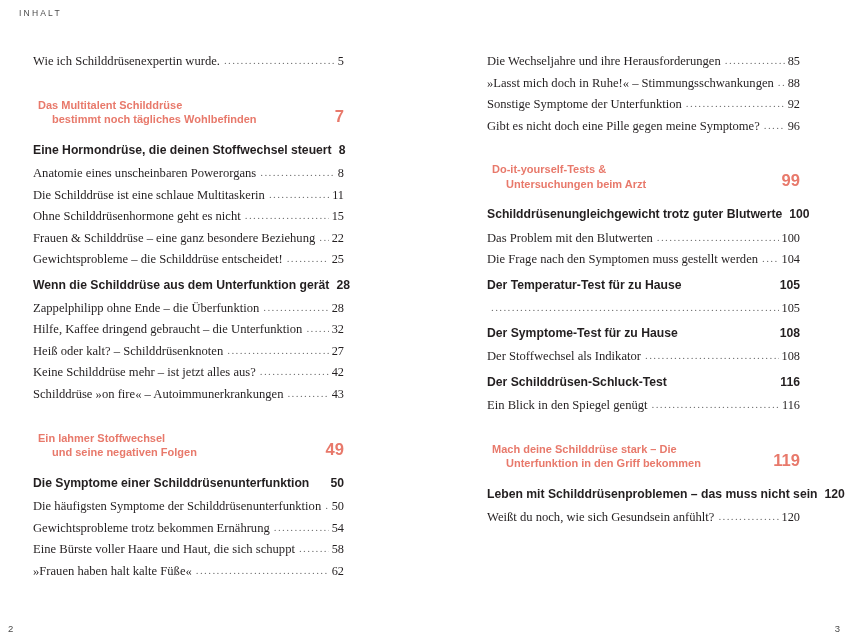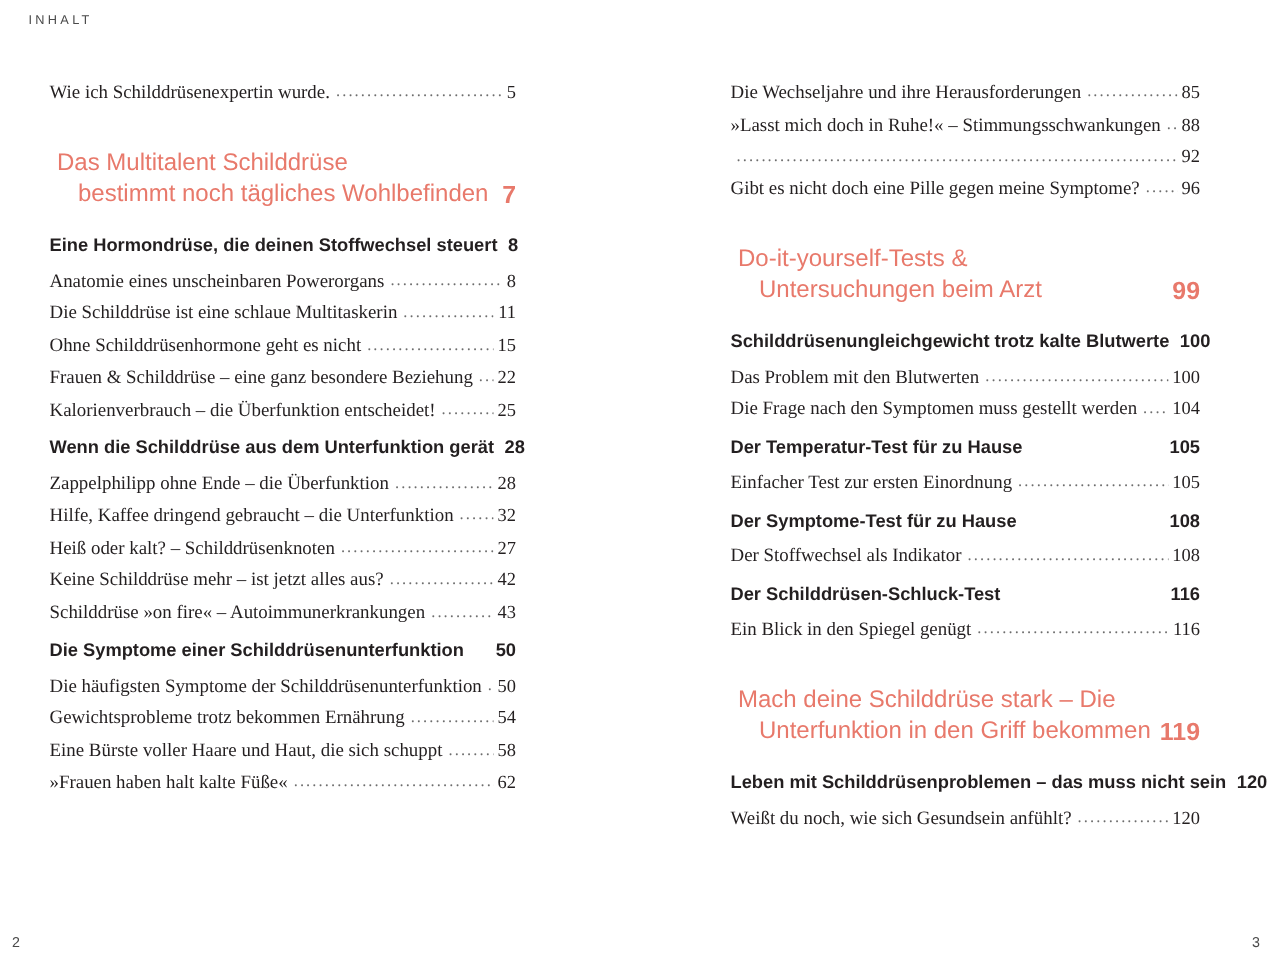--- a/index.html
+++ b/index.html
@@ -88,42 +88,43 @@
 
   
   .lvl-bold {
     font-family: "Liberation Sans", sans-serif;
     font-weight: bold;
     font-size: 12.2px;
     color: #231f20;
     line-height: 1.5;
     margin-top: 6px;
     margin-bottom: 5px;
+    align-items: center;
   }
   .lvl-bold .dots {
     visibility: hidden;
   }
   .lvl-bold .page-no {
     font-family: "Liberation Sans", sans-serif;
     font-weight: bold;
     font-size: 12.2px;
   }
 
   
   .part {
     margin-top: 26px;
     margin-bottom: 14px;
     display: flex;
     align-items: flex-end;
     width: 100%;
   }
   .part .part-title {
     font-family: "Liberation Sans", sans-serif;
-    font-weight: normal;
-    font-size: 16px;
+    font-weight: bold;
+    font-size: 11px;
     line-height: 1.33;
     color: #e8796b;
     flex: 1 1 auto;
     padding-left: 5px;
   }
   .part .part-title .l2 {
     display: block;
     padding-left: 14px;
   }
   .part .part-page {
@@ -182,21 +183,21 @@
           <span class="label">Ohne Schilddrüsenhormone geht es nicht</span>
           <span class="dots">....................................................................................................</span>
           <span class="page-no">15</span>
         </div>
         <div class="entry lvl-plain">
           <span class="label">Frauen &amp; Schilddrüse – eine ganz besondere Beziehung</span>
           <span class="dots">....................................................................................................</span>
           <span class="page-no">22</span>
         </div>
         <div class="entry lvl-plain">
-          <span class="label">Kalorienverbrauch – die Überfunktion entscheidet!</span>
+          <span class="label">Gewichtsprobleme – die Schilddrüse entscheidet!</span>
           <span class="dots">....................................................................................................</span>
           <span class="page-no">25</span>
         </div>
         <div class="entry lvl-bold">
           <span class="label">Wenn die Schilddrüse aus dem Unterfunktion gerät</span>
           <span class="dots">....................................................................................................</span>
           <span class="page-no">28</span>
         </div>
         <div class="entry lvl-plain">
           <span class="label">Zappelphilipp ohne Ende – die Überfunktion</span>
@@ -215,20 +216,24 @@
         </div>
         <div class="entry lvl-plain">
           <span class="label">Keine Schilddrüse mehr – ist jetzt alles aus?</span>
           <span class="dots">....................................................................................................</span>
           <span class="page-no">42</span>
         </div>
         <div class="entry lvl-plain">
           <span class="label">Schilddrüse »on fire« – Autoimmunerkrankungen</span>
           <span class="dots">....................................................................................................</span>
           <span class="page-no">43</span>
+        </div>
+        <div class="part">
+          <div class="part-title"><span>Ein lahmer Stoffwechsel</span><span class="l2">und seine negativen Folgen</span></div>
+          <div class="part-page">49</div>
         </div>
         <div class="entry lvl-bold">
           <span class="label">Die Symptome einer Schilddrüsenunterfunktion</span>
           <span class="dots">....................................................................................................</span>
           <span class="page-no">50</span>
         </div>
         <div class="entry lvl-plain">
           <span class="label">Die häufigsten Symptome der Schilddrüsenunterfunktion</span>
           <span class="dots">....................................................................................................</span>
           <span class="page-no">50</span>
@@ -254,54 +259,54 @@
           <span class="label">Die Wechseljahre und ihre Herausforderungen</span>
           <span class="dots">....................................................................................................</span>
           <span class="page-no">85</span>
         </div>
         <div class="entry lvl-plain">
           <span class="label">»Lasst mich doch in Ruhe!« – Stimmungsschwankungen</span>
           <span class="dots">....................................................................................................</span>
           <span class="page-no">88</span>
         </div>
         <div class="entry lvl-plain">
+          <span class="label">Sonstige Symptome der Unterfunktion</span>
           <span class="dots">....................................................................................................</span>
           <span class="page-no">92</span>
         </div>
         <div class="entry lvl-plain">
           <span class="label">Gibt es nicht doch eine Pille gegen meine Symptome?</span>
           <span class="dots">....................................................................................................</span>
           <span class="page-no">96</span>
         </div>
         <div class="part">
           <div class="part-title"><span>Do-it-yourself-Tests &amp;</span><span class="l2">Untersuchungen beim Arzt</span></div>
           <div class="part-page">99</div>
         </div>
         <div class="entry lvl-bold">
-          <span class="label">Schilddrüsenungleichgewicht trotz kalte Blutwerte</span>
+          <span class="label">Schilddrüsenungleichgewicht trotz guter Blutwerte</span>
           <span class="dots">....................................................................................................</span>
           <span class="page-no">100</span>
         </div>
         <div class="entry lvl-plain">
           <span class="label">Das Problem mit den Blutwerten</span>
           <span class="dots">....................................................................................................</span>
           <span class="page-no">100</span>
         </div>
         <div class="entry lvl-plain">
           <span class="label">Die Frage nach den Symptomen muss gestellt werden</span>
           <span class="dots">....................................................................................................</span>
           <span class="page-no">104</span>
         </div>
         <div class="entry lvl-bold">
           <span class="label">Der Temperatur-Test für zu Hause</span>
           <span class="dots">....................................................................................................</span>
           <span class="page-no">105</span>
         </div>
         <div class="entry lvl-plain">
-          <span class="label">Einfacher Test zur ersten Einordnung</span>
           <span class="dots">....................................................................................................</span>
           <span class="page-no">105</span>
         </div>
         <div class="entry lvl-bold">
           <span class="label">Der Symptome-Test für zu Hause</span>
           <span class="dots">....................................................................................................</span>
           <span class="page-no">108</span>
         </div>
         <div class="entry lvl-plain">
           <span class="label">Der Stoffwechsel als Indikator</span>

